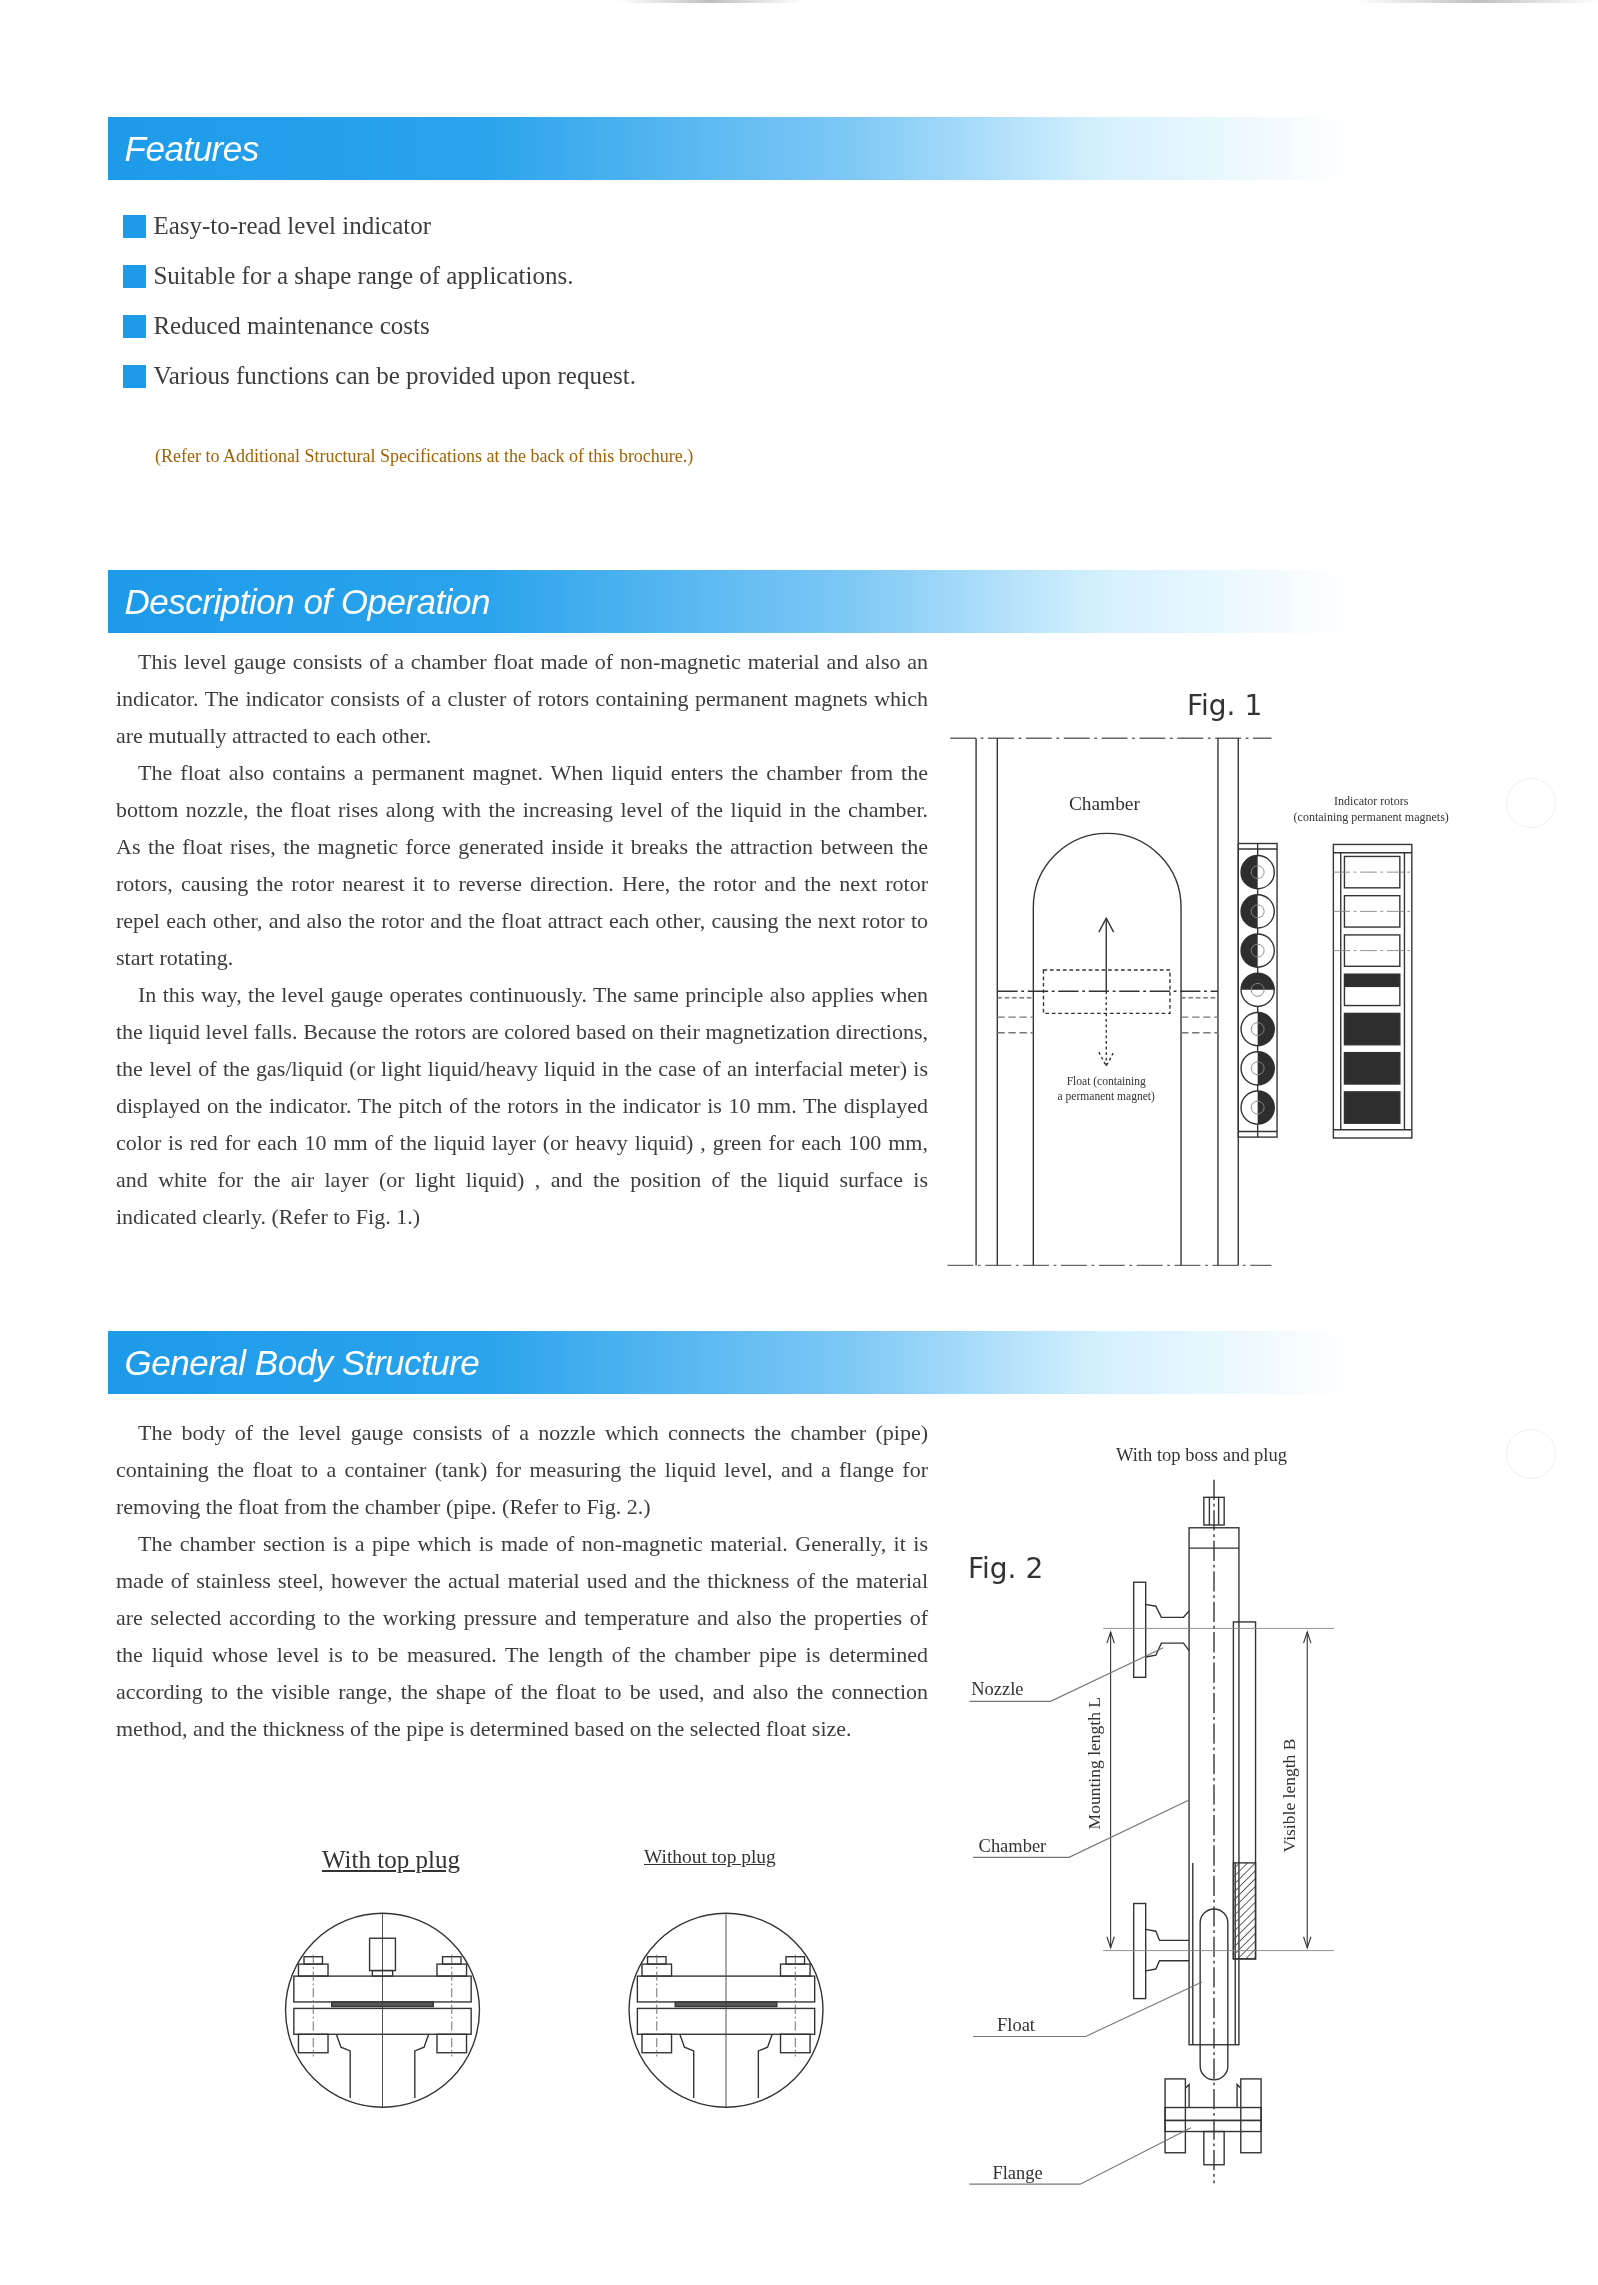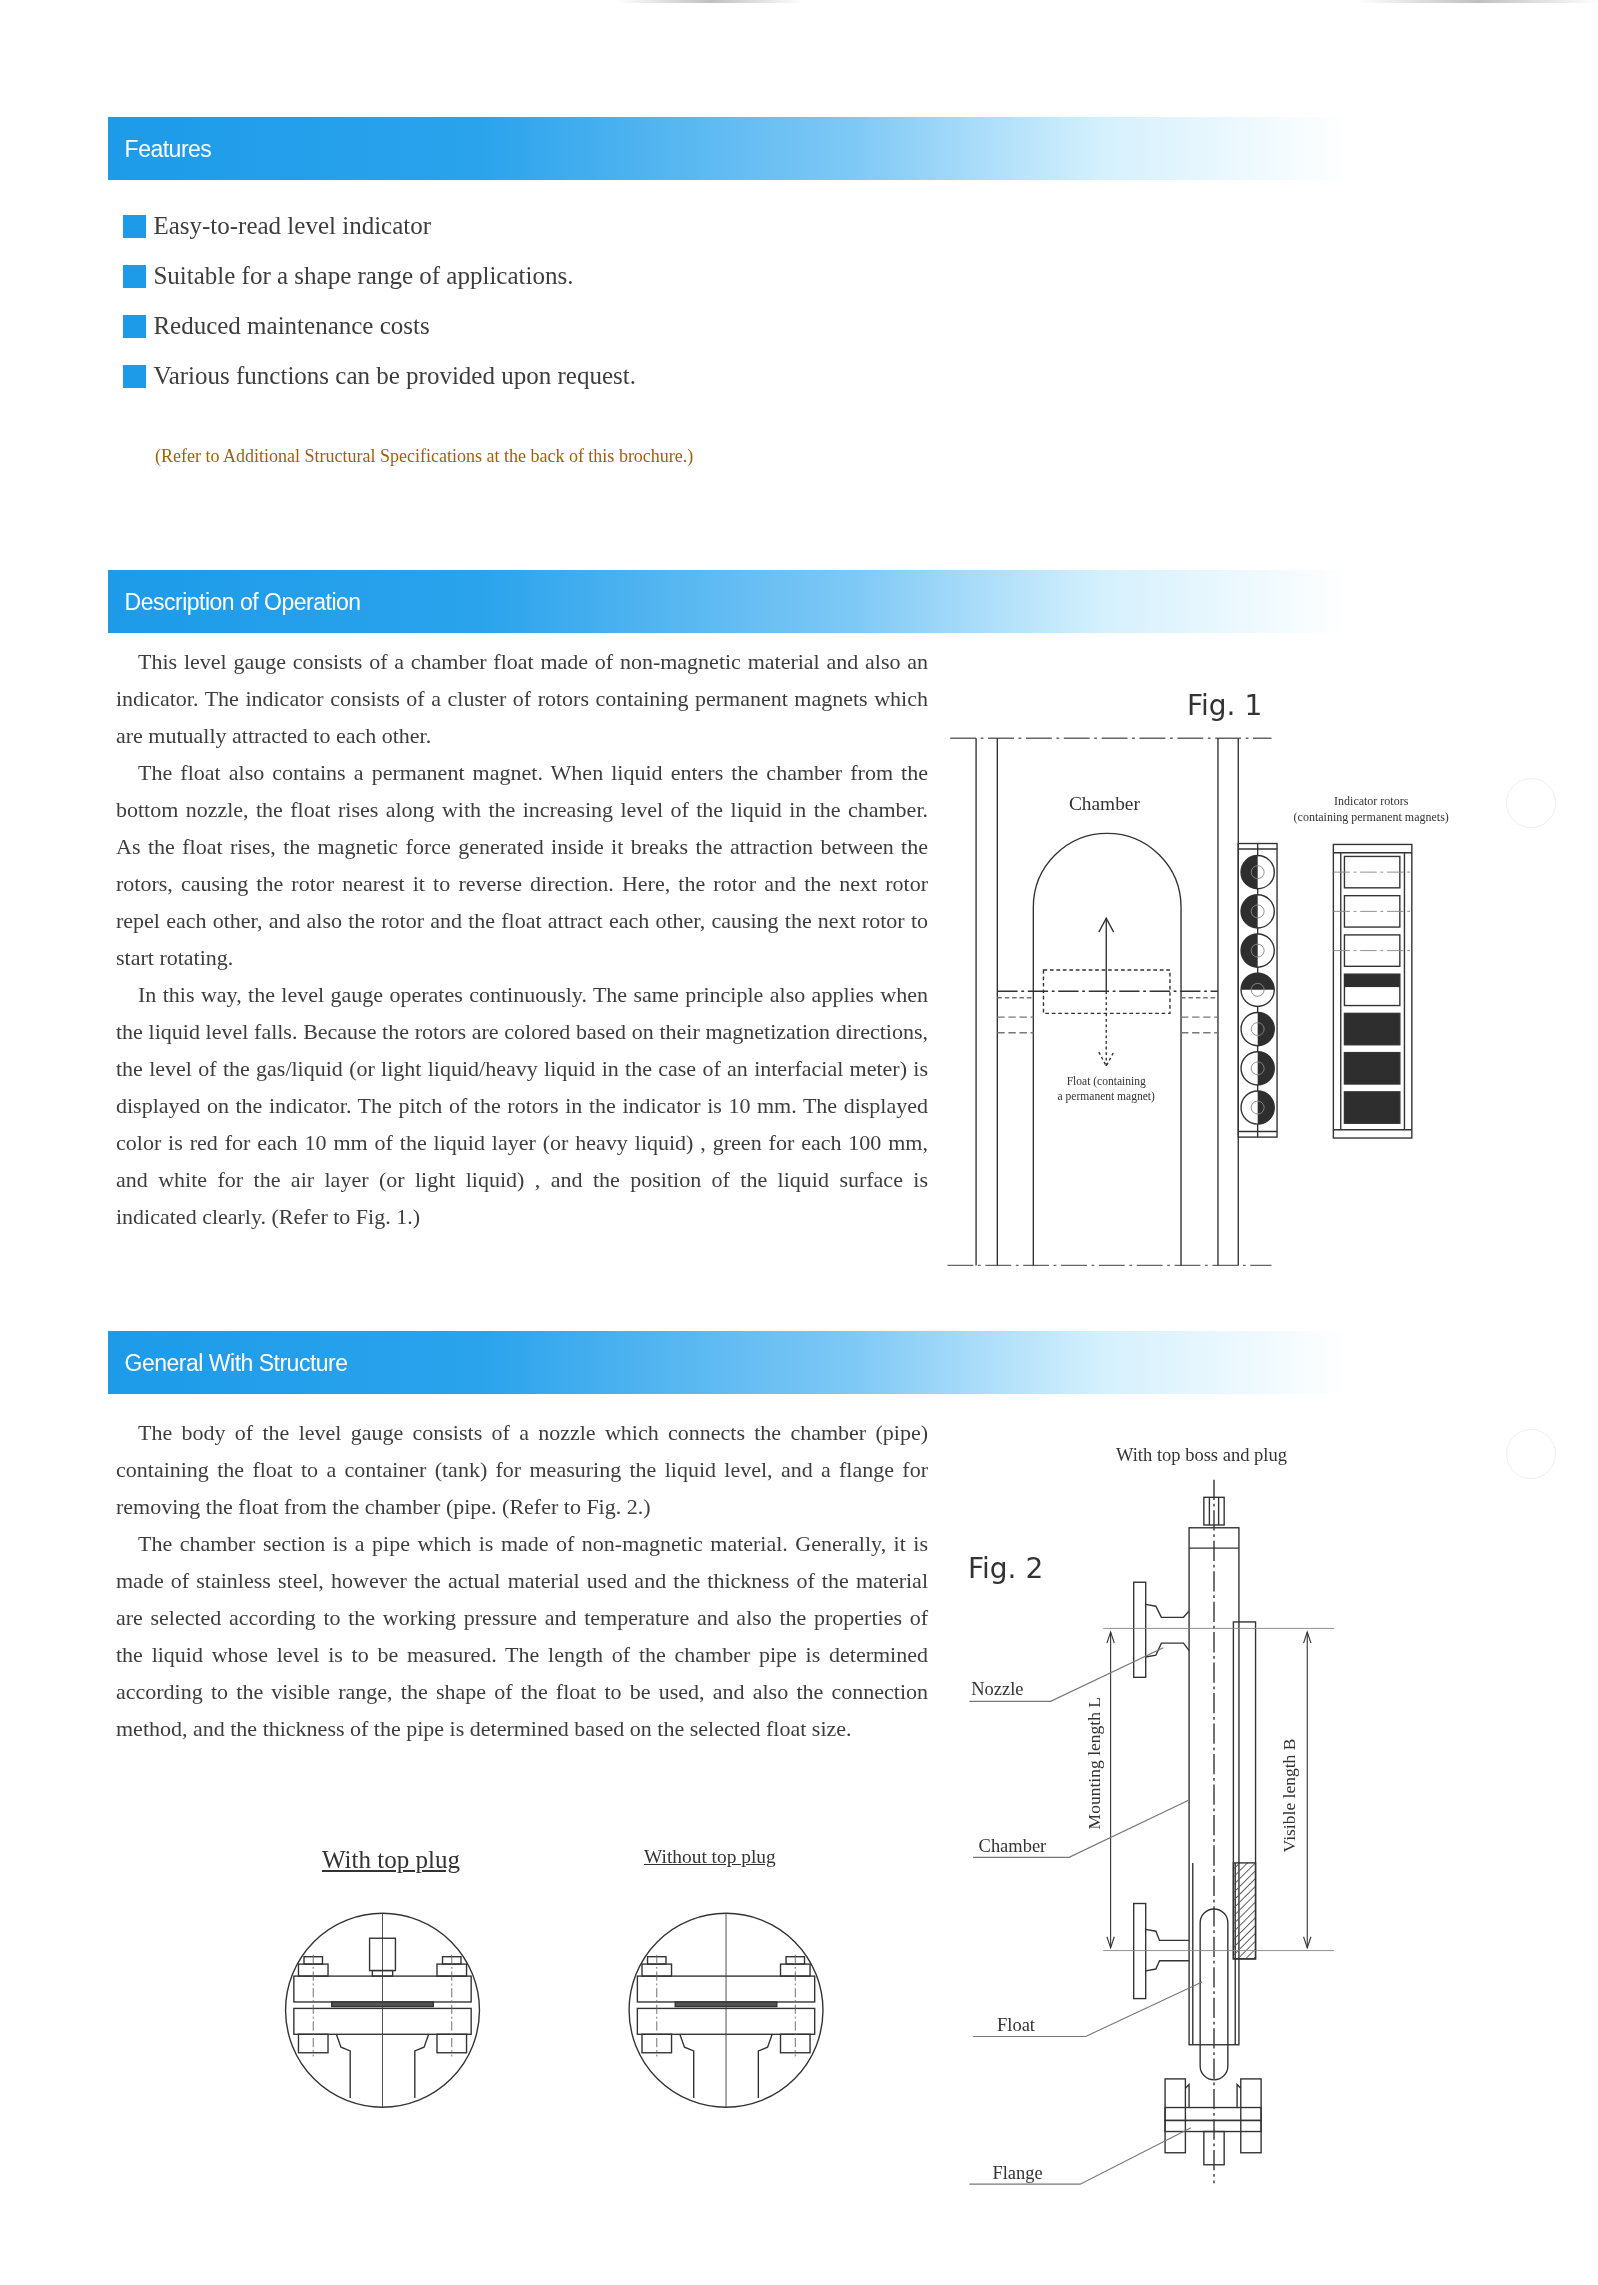--- a/index.html
+++ b/index.html
@@ -2,21 +2,21 @@
 <html style="font-size:14.8px"><head>
 <meta charset="utf-8">
 <style>
   html, body { margin: 0; padding: 0; background: #ffffff; }
   body { width: 1599px; height: 2285px; position: relative; overflow: hidden; font-family: "Liberation Serif", "DejaVu Serif", serif; color: #3a3a3a; }
   .scan-mark { position: absolute; background: linear-gradient(90deg, rgba(200,200,200,0), rgba(140,140,140,0.55), rgba(200,200,200,0)); height: 2.8px; top: 0; }
   .punch-hole { position: absolute; width: 48px; height: 48px; border-radius: 50%; border: 1.8px solid #efefef; }
   .section-header { position: absolute; left: 108px; width: 1241px; height: 63px;
     background: linear-gradient(90deg, #1d9be9 0%, #2aa3ec 30%, #7ec8f5 60%, #d4f0fd 80%, rgba(255,255,255,0) 100%); }
   .section-header span { position: absolute; left: 16.6px; top: 50%; transform: translateY(-50%);
-    font-family: "Liberation Sans", "DejaVu Sans", sans-serif; color: #ffffff; font-size: 23px; letter-spacing: -0.5px; }
+    font-family: "Liberation Sans", "DejaVu Sans", sans-serif; font-style: italic; color: #ffffff; font-size: 35px; letter-spacing: -0.5px; }
   .features { position: absolute; left: 123px; top: 201px; margin: 0; padding: 0; list-style: none; }
   .features li { height: 50px; display: flex; align-items: center; font-size: 25px; color: #3d3d3d; }
   .bullet { width: 23px; height: 23px; background: #1e9be8; margin-right: 7.4px; flex: none; }
   .features-note { position: absolute; left: 155px; top: 446px; font-size: 18px; color: #a16207; }
   .para { position: absolute; left: 116px; width: 812px; font-size: 22px; line-height: 37px; text-align: justify; color: #3d3d3d; margin: 0; }
   .para p { margin: 0; text-indent: 22px; text-align: justify; }
   .fig-label { position: absolute; font-family: "DejaVu Sans", sans-serif; font-size: 28px; color: #333; }
   .draw-label { position: absolute; font-family: "Liberation Serif", serif; color: #333; white-space: nowrap; }
   svg.fig { position: absolute; overflow: visible; }
   svg.fig text { font-family: "Liberation Serif", serif; fill: #333; }
@@ -167,21 +167,21 @@
       </g>
     </g>
   <text x="1197" y="878" font-size="21" text-anchor="middle">Chamber</text>
   <text x="1199" y="1176" font-size="12.5" text-anchor="middle">Float (containing</text>
   <text x="1199" y="1192" font-size="12.5" text-anchor="middle">a permanent magnet)</text>
   <text x="1486" y="872" font-size="13" text-anchor="middle">Indicator rotors</text>
   <text x="1486" y="890" font-size="13" text-anchor="middle">(containing permanent magnets)</text>
 </svg>
 
 <div class="section-header" style="top:1331px;">
-  <span>General With Structure</span>
+  <span>General Body Structure</span>
 </div>
 <div class="para" style="top:1414px;">
   <p>The body of the level gauge consists of a nozzle which connects the chamber (pipe) containing the float to a container (tank) for measuring the liquid level, and a flange for removing the float from the chamber (pipe. (Refer to Fig. 2.)</p>
   <p>The chamber section is a pipe which is made of non-magnetic material. Generally, it is made of stainless steel, however the actual material used and the thickness of the material are selected according to the working pressure and temperature and also the properties of the liquid whose level is to be measured. The length of the chamber pipe is determined according to the visible range, the shape of the float to be used, and also the connection method, and the thickness of the pipe is determined based on the selected float size.</p>
 </div>
 
 <div class="draw-label" style="left:322px;top:1846px;font-size:25px;text-decoration:underline;">With top plug</div>
 <div class="draw-label" style="left:644px;top:1846px;font-size:19.4px;text-decoration:underline;">Without top plug</div>
 <svg class="fig" style="left:268px;top:1892px;" width="591" height="231" viewBox="290 2050 640 250">
   <g id="detail-with" stroke="#333" stroke-width="1.5" fill="none">

